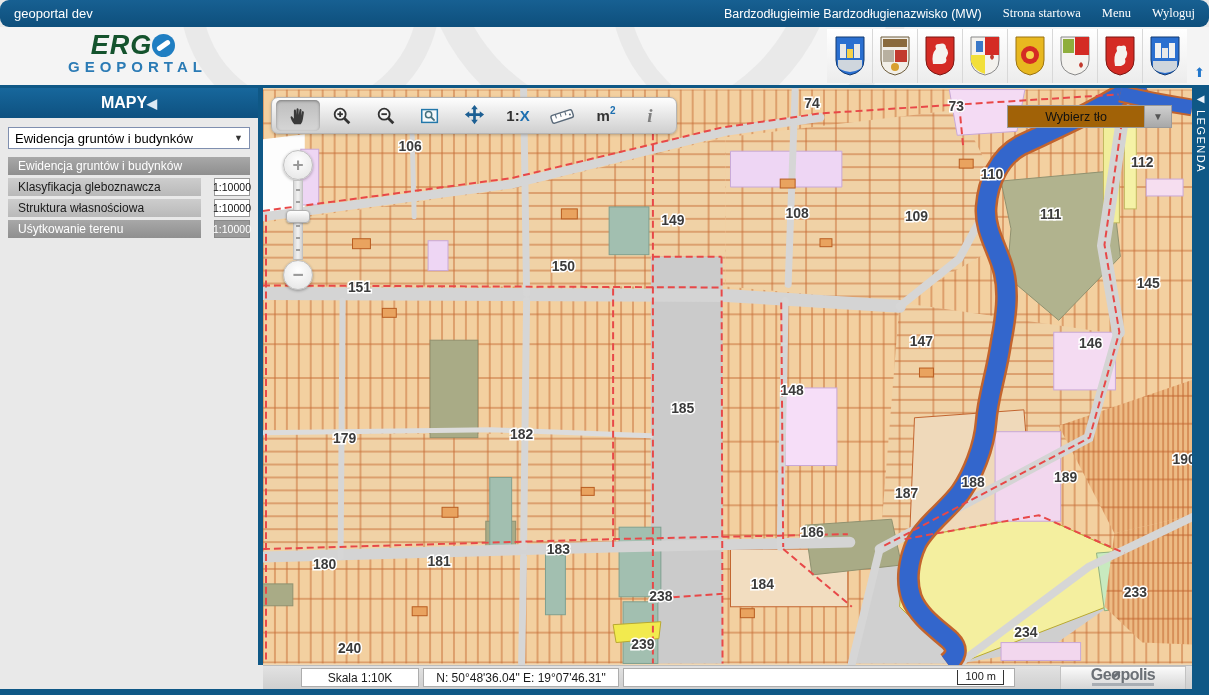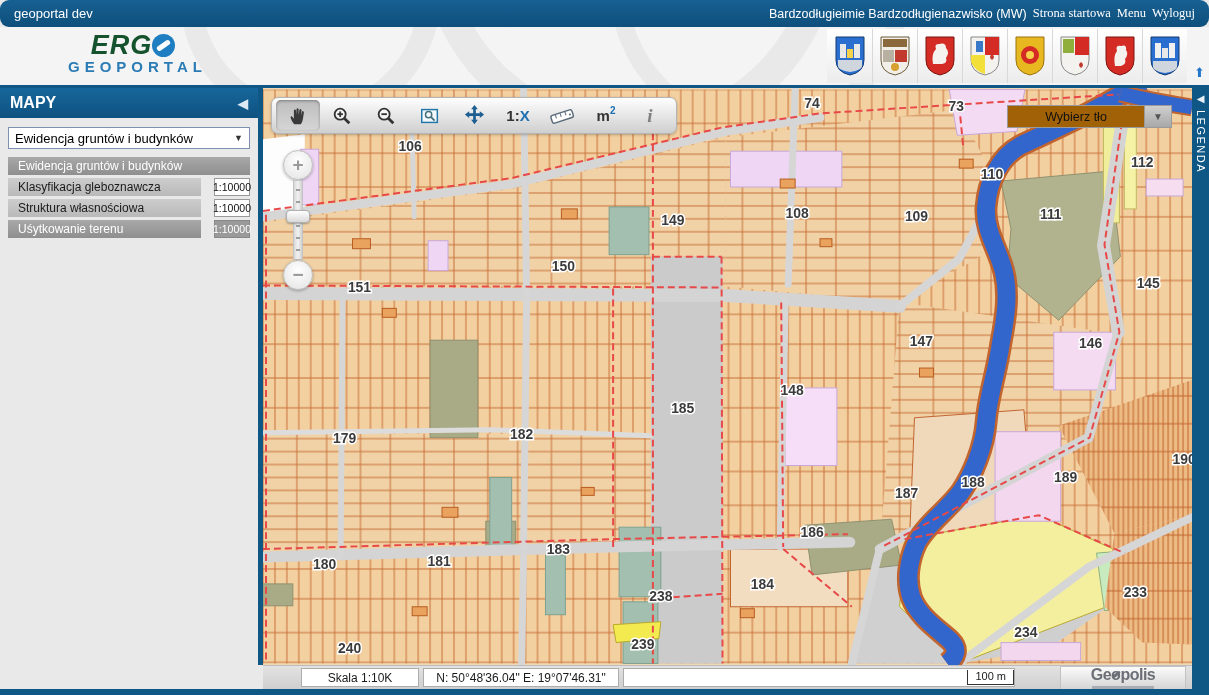--- a/index.html
+++ b/index.html
@@ -2,21 +2,21 @@
 <html><head>
 <meta charset="utf-8">
 <style>
   * { margin:0; padding:0; box-sizing:border-box; }
   html,body { width:1209px; height:695px; overflow:hidden;
     font-family:"Liberation Sans", sans-serif; background:#e9e9e9; }
   
   #topbar { position:absolute; left:0; top:0; width:1209px; height:27px;
     background:linear-gradient(#176092,#0e4f7c); color:#fff; font-size:13px;
     display:flex; align-items:center; justify-content:space-between; padding:0 14px; z-index:30;border-radius:9px;}
-  #topbar .right { display:flex; gap:6px; align-items:center; font-size:12.5px;}
+  #topbar .right { display:flex; gap:21px; align-items:center; font-size:12.5px;}
   #topbar a { color:#fff; text-decoration:none; cursor:pointer;font-family:Liberation Serif, serif; }
   
   #header { position:absolute; left:0; top:27px; width:1209px; height:58px;
     background:#f4f4f4; overflow:hidden; z-index:25;}
   .swoosh { position:absolute; border:22px solid #e6e6e6; border-radius:50%; opacity:.8;}
   #sw1 { width:260px; height:260px; left:180px; top:-160px;}
   #sw2 { width:420px; height:420px; left:420px; top:-300px; border-width:30px;}
   #sw3 { width:300px; height:300px; left:610px; top:-190px; border-width:18px;}
   #logo { position:absolute; left:68px; top:4px; width:130px; text-align:center; }
   #logo .ergo { font-size:27px; font-weight:bold; font-style:italic; color:#14532d; letter-spacing:1px; line-height:26px;}
@@ -27,21 +27,21 @@
   #logo .geo { font-size:15px; color:#2b7bb5; letter-spacing:5px; font-weight:bold; line-height:18px;}
   #crests { position:absolute; right:22px; top:2px; height:54px; display:flex; }
   .crest { width:45px; height:54px; background:linear-gradient(#ffffff,#ececec); border-left:1px solid #d8d8d8;
     display:flex; align-items:center; justify-content:center; cursor:pointer;}
   .crest:first-child { border-left:none; }
   #header-collapse { position:absolute; right:4px; top:38px; color:#2277cc; font-size:13px; cursor:pointer;}
   #header-line { position:absolute; left:0; top:85px; width:1209px; height:3px; background:#0f5886; z-index:26;}
   
   #sidebar { position:absolute; left:0; top:88px; width:258px; height:601px; background:#e9e9e9; z-index:20;}
   #mapy { height:30px; background:linear-gradient(#17679c,#0e5180); color:#fff; font-size:16px; font-weight:bold;
-    display:flex; align-items:center; justify-content:space-between; padding:0 10px;}
+    display:flex; align-items:center; justify-content:center; padding:0 10px;}
   #mapy .arr { color:#dce9f4; font-size:13px; cursor:pointer;}
   #map-select { margin:9px 8px 0 8px; height:22px; background:#fff; border:1px solid #7f8faf;
     display:flex; align-items:center; justify-content:space-between; padding:0 6px; font-size:13px; cursor:pointer;}
   #map-select .arr { font-size:9px; color:#333; }
   #side-tabs { display:flex; margin-top:9px; height:23px; background:#d2d2d2; border-bottom:1px solid #bcbcbc; font-size:13px;}
   .side-tab { flex:1; display:flex; align-items:center; justify-content:center; color:#222; cursor:pointer;}
   .side-tab.active { background:linear-gradient(#17679c,#0e5180); color:#fff; font-weight:bold;}
   #theme-list { margin:8px 8px 0 8px; }
   .theme-row { display:flex; margin-bottom:3px; height:18px; font-size:12px; cursor:pointer;}
   .theme-label { flex:1; display:flex; align-items:center; padding-left:10px; }
@@ -90,26 +90,26 @@
     z-index:22; display:flex; flex-direction:column; align-items:center; cursor:pointer;}
   #legend-strip .arr { color:#e8f0f8; font-size:10px; margin:8px 0 6px 0;}
   #legend-strip .txt { writing-mode:vertical-rl; color:#fff; font-size:11px; letter-spacing:1.5px;}
   
   #statusbar { position:absolute; left:263px; top:665px; width:929px; height:24px;
     background:linear-gradient(#e2e2e2,#cfcfcf); border-top:1px solid #bdbdbd; z-index:15; font-size:12px; color:#1a1a1a;}
   .sbox { position:absolute; top:2px; height:19px; background:#fff; border:1px solid #adadad;
     display:flex; align-items:center; justify-content:center;}
   #skala-box { left:38px; width:118px; }
   #coords-box { left:160px; width:196px; }
-  #long-box { left:360px; width:392px; justify-content:flex-end; }
+  #long-box { left:360px; width:392px; justify-content:flex-end; padding-right:10px;}
   #scalebar { font-size:11px; border-left:1px solid #333; border-right:1px solid #333; border-bottom:1px solid #333;
     padding:0 7px 1px 7px; line-height:13px;}
   #geopolis { position:absolute; right:6px; top:0; width:126px; height:24px;
     background:linear-gradient(#fbfbfb,#d5d5d5); border:1px solid #c2c2c2;
-    display:flex; flex-direction:column; align-items:center; justify-content:space-between; cursor:pointer;}
+    display:flex; flex-direction:column; align-items:center; justify-content:flex-start; cursor:pointer;}
   #geopolis .g-txt { font-size:16px; font-weight:bold; color:#6b7076; letter-spacing:-0.5px; line-height:15px;}
   #geopolis .g-txt .o { color:#6b7076; position:relative;}
   #geopolis .g-txt .o:before { content:""; position:absolute; left:1px; top:7px; width:9px; height:3px;
     background:#6b7076; transform:rotate(-40deg); border-radius:2px;}
   #geopolis .g-tag { width:62px; height:3px; background:#a9aeb4; margin-top:1px;}
   
   #footer-strip { position:absolute; left:0; top:689px; width:1209px; height:6px; background:#0f5886; z-index:40;}
 </style>
 </head>
 <body>

